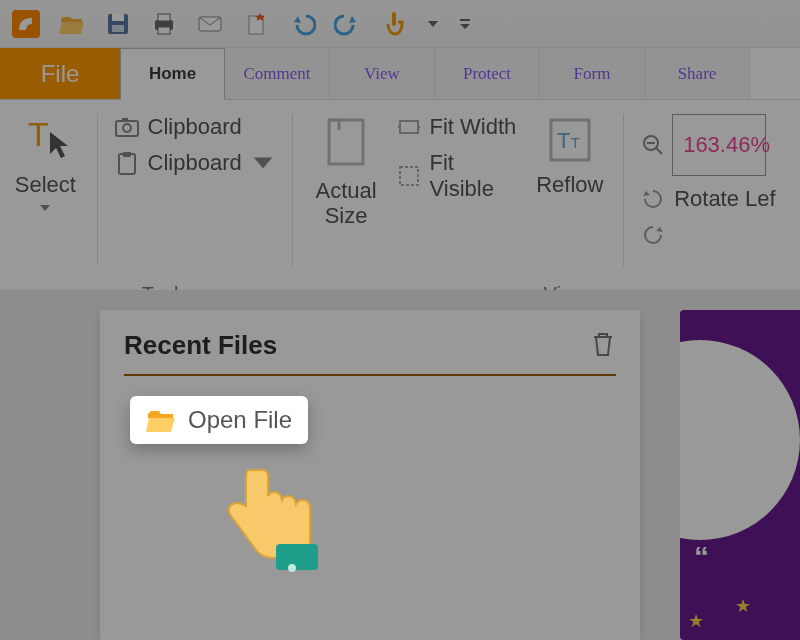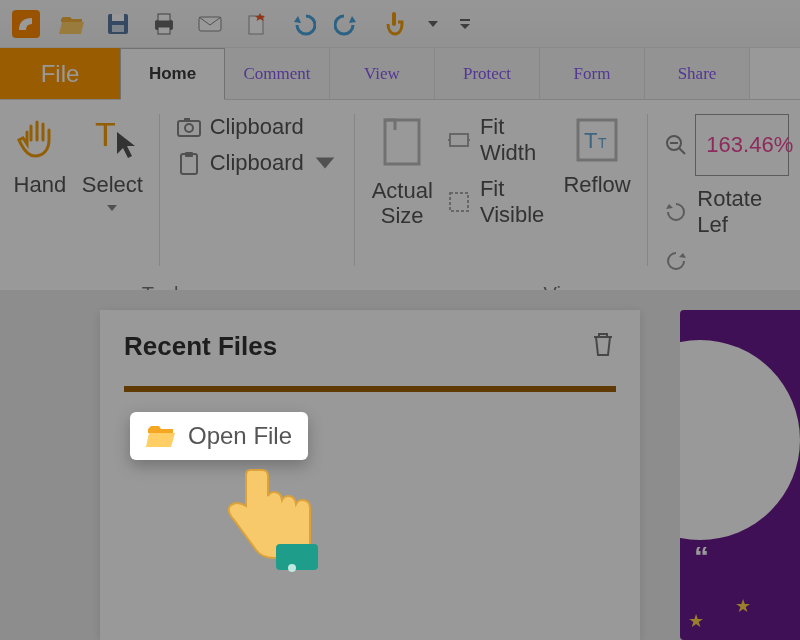--- a/index.html
+++ b/index.html
@@ -27,23 +27,23 @@
   .row-item svg { width:26px; height:26px; flex-shrink:0; }
   .ribbonsep { width:1px; background:#e0e0e0; margin:4px 4px; }
   .group-label-row { height:30px; background:#fff; display:flex; align-items:center; border-bottom:1px solid #dcdcdc;}
   .group-label-row .gl { color:#777; font-size:20px; flex:1; text-align:center; }
   .zoom-row { display:flex; align-items:center; gap:6px;}
   .zoom-field { border:1px solid #999; padding:17px 10px; font-size:22px; background:#fff; color:#ec4899; width:94px; text-align:left;}
 
   
   .content { position:absolute; top:290px; left:0; right:0; bottom:0; background:#ececec; }
   .panel { position:absolute; left:100px; top:20px; width:540px; height:330px; background:#fff; box-shadow:0 2px 10px rgba(0,0,0,0.12); padding:20px 24px; }
-  .panel-title-row { display:flex; align-items:flex-end; justify-content:space-between; border-bottom:6px solid #a16207; padding-bottom:24px; margin-bottom:20px;}
+  .panel-title-row { display:flex; align-items:flex-start; justify-content:space-between; border-bottom:2px solid #a16207; padding-bottom:12px; margin-bottom:20px;}
   .panel-title { font-size:26px; font-weight:700; color:#333; }
-  .open-file { display:inline-flex; align-items:center; gap:12px; font-size:24px; color:#555; background:#fff; border-radius:6px; padding:10px 16px; box-shadow:0 6px 16px rgba(0,0,0,0.25); position:relative; z-index:3; margin-left:6px;}
+  .open-file { display:inline-flex; align-items:flex-end; gap:12px; font-size:24px; color:#555; background:#fff; border-radius:6px; padding:10px 16px; box-shadow:0 6px 16px rgba(0,0,0,0.25); position:relative; z-index:3; margin-left:6px;}
 
   
   .promo { position:absolute; right:-0px; top:20px; width:120px; height:330px; background:#6b1c8f; border-radius:4px 0 0 4px; overflow:hidden; }
   .promo::before { content:""; position:absolute; left:-80px; top:30px; width:200px; height:200px; border-radius:50%; background:#fff; }
   .promo::after { content:"“"; position:absolute; left:14px; top:230px; color:#fff; font-size:30px; font-weight:700;}
   .star { position:absolute; font-size:18px; color:#ffd24a;}
   .star.s1{ left:8px; top:300px;} .star.s2{ left:55px; top:285px;}
 
   
   .cursor-hand { position:absolute; left:210px; top:450px; width:130px; height:130px; z-index:4; }
@@ -132,26 +132,20 @@
   <div class="tab active">Home</div>
   <div class="tab">Comment</div>
   <div class="tab">View</div>
   <div class="tab">Protect</div>
   <div class="tab">Form</div>
   <div class="tab">Share</div>
 </div>
 
 <div class="ribbon">
 
-  <div class="bigbtn">
-    <svg width="46" height="52" viewBox="0 0 46 52">
-        <path d="M14 12v14m6-18v18m6-16v16m6-10v10c0 10-6 16-14 16-6 0-10-4-14-12l-2-4 4-2 4 6V18" fill="none" stroke="#f59e0b" stroke-width="3" stroke-linecap="round"></path>
-      </svg>
-    <span class="lbl">Hand</span>
-  </div>
 
   <div class="bigbtn">
     <svg width="46" height="52" viewBox="0 0 46 52">
         <text x="6" y="32" font-size="34" fill="#f59e0b" font-family="serif">T</text>
         <path d="M28 18l0 22 6-6 5 10 4-2-5-10 8 0z" fill="#555"></path>
       </svg>
     <span class="lbl">Select</span>
     <svg width="14" height="10" viewBox="0 0 14 10">
         <path d="M2 2l5 6 5-6z" fill="#888"></path>
       </svg>

